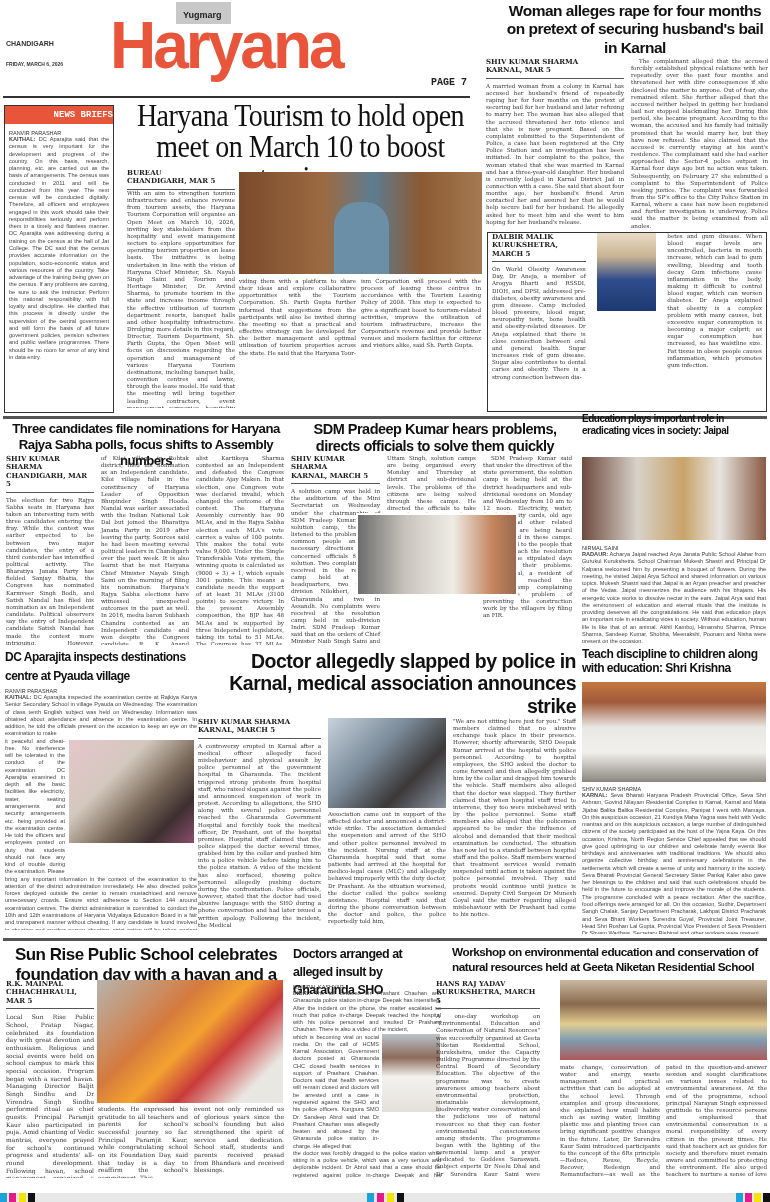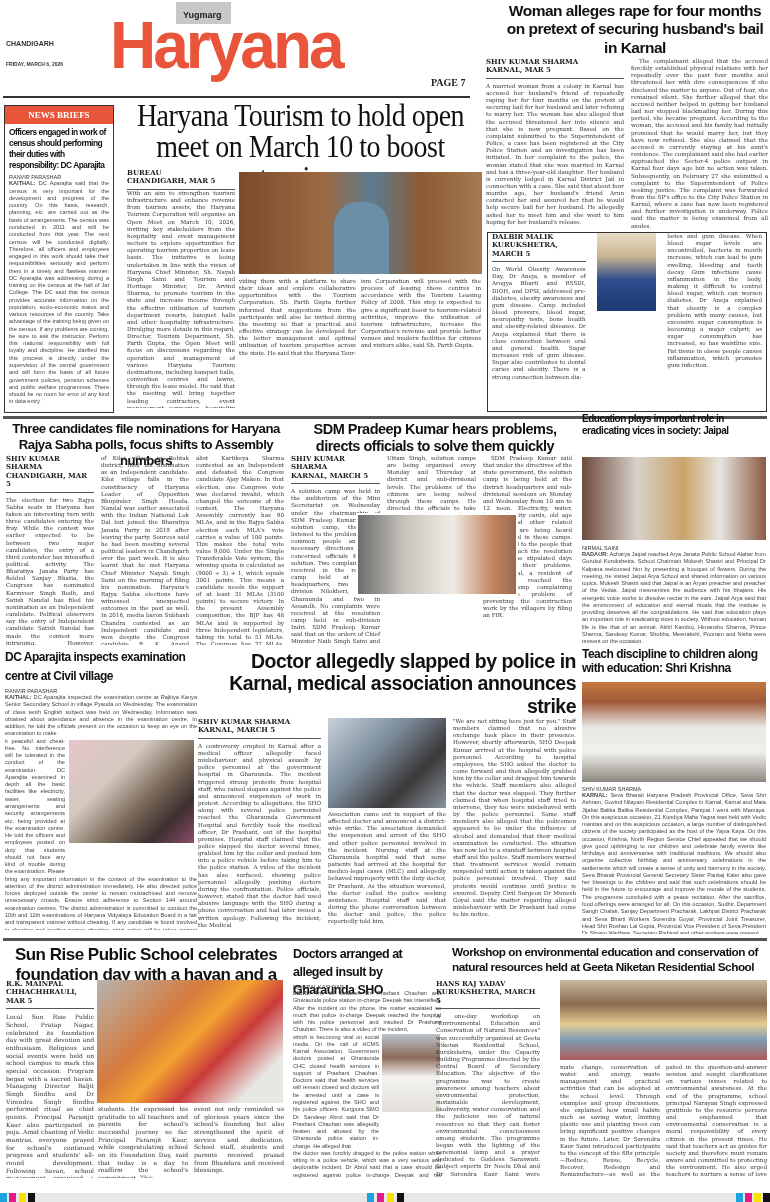--- a/index.html
+++ b/index.html
@@ -15,21 +15,21 @@
 </style>
 </head>
 <body>
 
 <div class="abs" style="left:0;top:0;width:770px;height:98px">
   <div class="abs" style="left:6px;top:40px;font-family:'Liberation Sans',sans-serif;font-weight:bold;font-size:7px;color:#333">CHANDIGARH</div>
   <div class="abs" style="left:6px;top:61px;font-family:'Liberation Sans',sans-serif;font-weight:bold;font-size:5px;color:#333">FRIDAY, MARCH 6, 2026</div>
   <div class="abs" style="left:176px;top:2px;width:55px;height:22px;background:#c8c8c8"></div>
   <div class="abs" style="left:183px;top:10px;font-family:'Liberation Sans',sans-serif;font-weight:bold;font-size:9px;color:#222">Yugmarg</div>
   <div class="abs" style="left:110px;top:8px;font-family:'Liberation Sans',sans-serif;font-weight:bold;font-size:64px;color:#e8553a;letter-spacing:-3px;transform:scaleY(1.05)">Haryana</div>
-  <div class="abs" style="left:431px;top:77px;font-family:Liberation Serif, serif;font-weight:bold;font-size:10px;color:#222">PAGE 7</div>
+  <div class="abs" style="left:431px;top:77px;font-family:Liberation Mono, monospace;font-weight:bold;font-size:10px;color:#222">PAGE 7</div>
   <div class="abs rule" style="left:3px;top:96px;width:467px;height:2px"></div>
 </div>
 
 <div class="abs" style="left:495px;top:2px;width:272px">
   <div class="hl" style="font-size:15.5px;text-align:center;line-height:1.18;padding-left:8px">Woman alleges rape for four months on pretext of securing husband's bail in Karnal</div>
 </div>
 <div class="abs" style="left:486px;top:58px;width:282px;height:170px;overflow:hidden">
   <div style="display:flex;gap:7px">
     <div style="width:138px">
       <div class="by">
@@ -38,23 +38,22 @@
         </div>
       <div class="body">A married woman from a colony in Karnal has accused her husband's friend of repeatedly raping her for four months on the pretext of securing bail for her husband and later refusing to marry her. The woman has also alleged that the accused threatened her into silence and that she is now pregnant. Based on the complaint submitted to the Superintendent of Police, a case has been registered at the City Police Station and an investigation has been initiated. In her complaint to the police, the woman stated that she was married in Karnal and has a three-year-old daughter. Her husband is currently lodged in Karnal District Jail in connection with a case. She said that about four months ago, her husband's friend Arun contacted her and assured her that he would help secure bail for her husband. He allegedly asked her to meet him and she went to him hoping for her husband's release.</div>
     </div>
     <div style="width:137px">
       <div class="body" style="text-indent:8px">The complainant alleged that the accused forcibly established physical relations with her repeatedly over the past four months and threatened her with dire consequences if she disclosed the matter to anyone. Out of fear, she remained silent. She further alleged that the accused neither helped in getting her husband bail nor stopped blackmailing her. During this period, she became pregnant. According to the woman, the accused and his family had initially promised that he would marry her, but they have now refused. She also claimed that the accused is currently staying at his aunt's residence. The complainant said she had earlier approached the Sector-4 police outpost in Karnal four days ago but no action was taken. Subsequently, on February 27 she submitted a complaint to the Superintendent of Police seeking justice. The complaint was forwarded from the SP's office to the City Police Station in Karnal, where a case has now been registered and further investigation is underway. Police said the matter is being examined from all angles.</div>
     </div>
   </div>
 </div>
 
 <div class="abs" style="left:4px;top:105px;width:110px;height:308px;border:1px solid #333;overflow:hidden">
-  <div style="background:#e8553a;color:#fff;font-family:Liberation Serif, serif;font-weight:bold;font-size:9px;text-align:center;padding:4px 0">NEWS BRIEFS</div>
+  <div style="background:#e8553a;color:#fff;font-family:Liberation Mono, monospace;font-weight:bold;font-size:9px;text-align:right;padding:4px 0">NEWS BRIEFS</div>
   <div style="padding:3px 4px">
-    <div class="hl" style="font-size:8.4px;line-height:1.32">Officers engaged in work of census should performing their duties with responsibility: DC Aparajita</div>
     <div style="font-family:'Liberation Sans',sans-serif;font-size:5.5px;margin-top:3px;color:#333">RANVIR PARASHAR</div>
     <div class="sans-body"><b>KAITHAL:</b> <span>DC Aparajita said that the census is very important for the development and progress of the country. On this basis, research, planning, etc. are carried out as the basis of arrangements. The census was conducted in 2011 and will be conducted from this year. The next census will be conducted digitally. Therefore, all officers and employees engaged in this work should take their responsibilities seriously and perform them in a timely and flawless manner. DC Aparajita was addressing during a training on the census at the hall of Jat College. The DC said that the census provides accurate information on the population, socio-economic status and various resources of the country. Take advantage of the training being given on the census. If any problems are coming, be sure to ask the instructor. Perform this national responsibility with full loyalty and discipline. He clarified that this process is directly under the supervision of the central government and will form the basis of all future government policies, pension schemes and public welfare programmes. There should be no room for error of any kind in data entry.</span></div>
   </div>
 </div>
 
 <div class="abs tourism-hl" style="left:128px;top:100px;width:345px;font-size:28px;transform:scaleY(1.12);transform-origin:top">Haryana Tourism to hold open meet on March 10 to boost tourism</div>
 <div class="abs" style="left:127px;top:169px;width:108px">
     <div class="by">
       <div>BUREAU</div>
       <div>CHANDIGARH, MAR 5</div>
@@ -112,21 +111,21 @@
 </div>
 <div class="abs" style="left:356px;top:513px;width:162px;height:83px;background:linear-gradient(90deg,#6d6d6d 0%,#c8c4bd 30%,#efece6 60%,#c3855f 85%,#9a6a4e 100%);border:2px solid #fff"></div>
 
 <div class="abs hl" style="left:582px;top:413px;width:186px;font-size:10px;line-height:1.2">Education plays important role in eradicating vices in society: Jaipal</div>
 <div class="abs photo" style="left:582px;top:457px;width:184px;height:83px;background:linear-gradient(90deg,#6e4a3e 0%,#d7d2ca 30%,#c9a36a 55%,#e7e4df 75%,#8a5a44 100%)"></div>
 <div class="abs" style="left:582px;top:545px;width:184px;height:98px;overflow:hidden">
   <div style="font-family:'Liberation Sans',sans-serif;font-size:5.5px;color:#333">NIRMAL SAINI</div>
   <div class="sans-body"><b>RADAUR:</b> <span>Acharya Jaipal reached Arya Janata Public School Alahar from Gurukul Kurukshetra. School Chairman Mukesh Shastri and Principal Dr Kalpana welcomed him by presenting a bouquet of flowers. During the meeting, he visited Jaipal Arya School and shared information on various topics. Mukesh Shastri said that Jaipal is an Aryan preacher and preacher of the Vedas. Jaipal mesmerizes the audience with his bhajans. His energetic voice works to dissolve nectar in the ears. Jaipal Arya said that the environment of education and eternal rituals that the institute is providing deserves all the congratulations. He said that education plays an important role in eradicating vices in society. Without education, human life is like that of an animal. Akhil Kamboj, Himanshu Sharma, Prince Sharma, Sandeep Kumar, Shobha, Meenakshi, Poonam and Nisha were present on the occasion.</span></div>
 </div>
 
-<div class="abs hl" style="left:5px;top:648px;width:190px;font-size:12px;line-height:1.55">DC Aparajita inspects examination centre at Civil village</div>
+<div class="abs hl" style="left:5px;top:648px;width:190px;font-size:12px;line-height:1.55">DC Aparajita inspects destinations centre at Pyauda village</div>
 <div class="abs" style="left:5px;top:688px;width:192px;height:242px;overflow:hidden">
   <div style="font-family:'Liberation Sans',sans-serif;font-size:5.5px;color:#333">RANVIR PARASHAR</div>
   <div class="sans-body"><b>KAITHAL:</b> <span>DC Aparajita inspected the examination centre at Rajkiya Kanya Senior Secondary School in village Pyauda on Wednesday. The examination of class tenth English subject was held on Wednesday. Information was obtained about attendance and absence in the examination centre. In addition, he told the officials present on the occasion to keep an eye on the examination to make</span></div>
   <div style="display:flex;gap:4px">
     <div class="sans-body" style="width:60px">it peaceful and cheat-free. No interference will be tolerated in the conduct of the examination. DC Aparajita examined in depth all the basic facilities like electricity, water, seating arrangements and security arrangements etc. being provided at the examination centre. He told the officers and employees posted on duty that students should not face any kind of trouble during the examination. Please</div>
     <div class="photo" style="width:125px;height:103px;margin-top:2px;background:linear-gradient(135deg,#e6c6cb 0%,#d3c8be 35%,#7a6a5a 60%,#3d2f30 80%,#8a4d6b 100%)"></div>
   </div>
   <div class="sans-body">bring any important information in the context of the examination to the attention of the district administration immediately. He also directed police forces deployed outside the center to remain mustachioed and remove unnecessary crowds. Ensure strict adherence to Section 144 around examination centres. The district administration is committed to conduct the 10th and 12th examinations of Haryana Vidyalaya Education Board in a fair and transparent manner without cheating. If any candidate is found involved in cheating and another person cheating, strict action will be taken against him.</div>
 </div>
 

